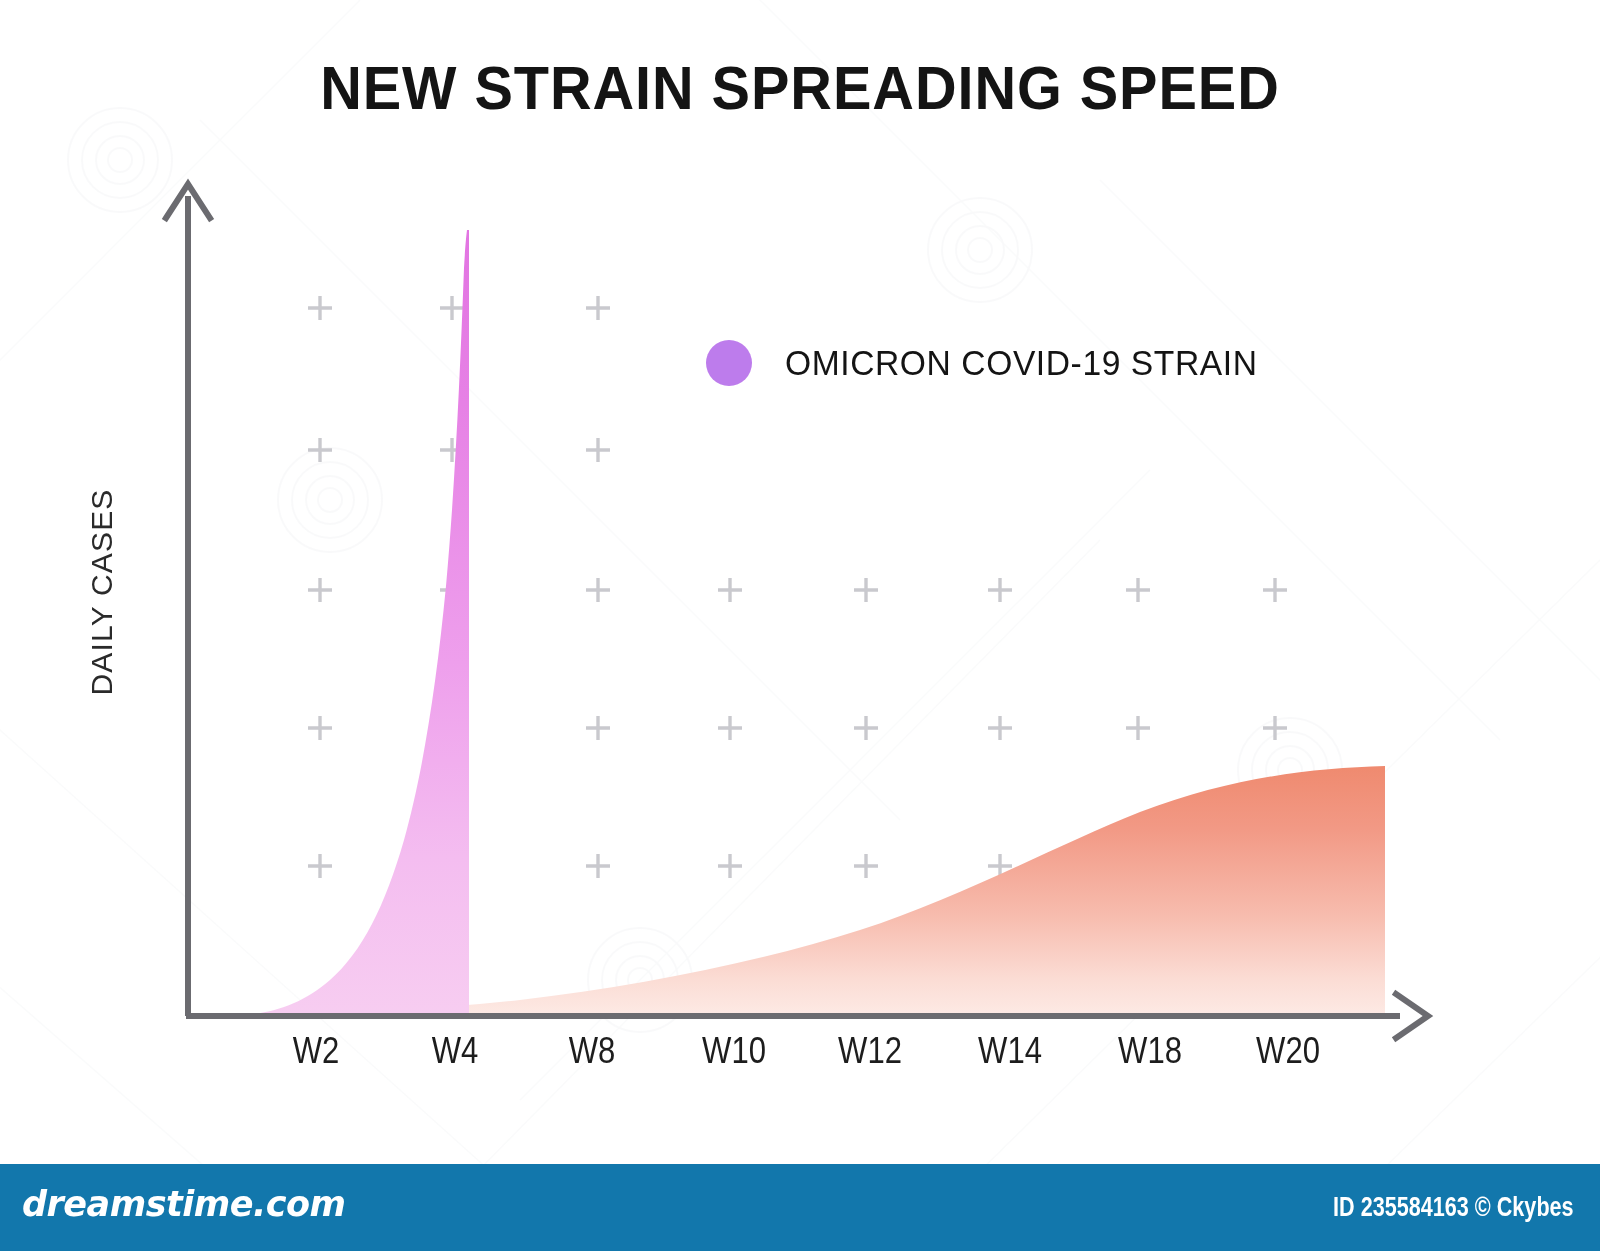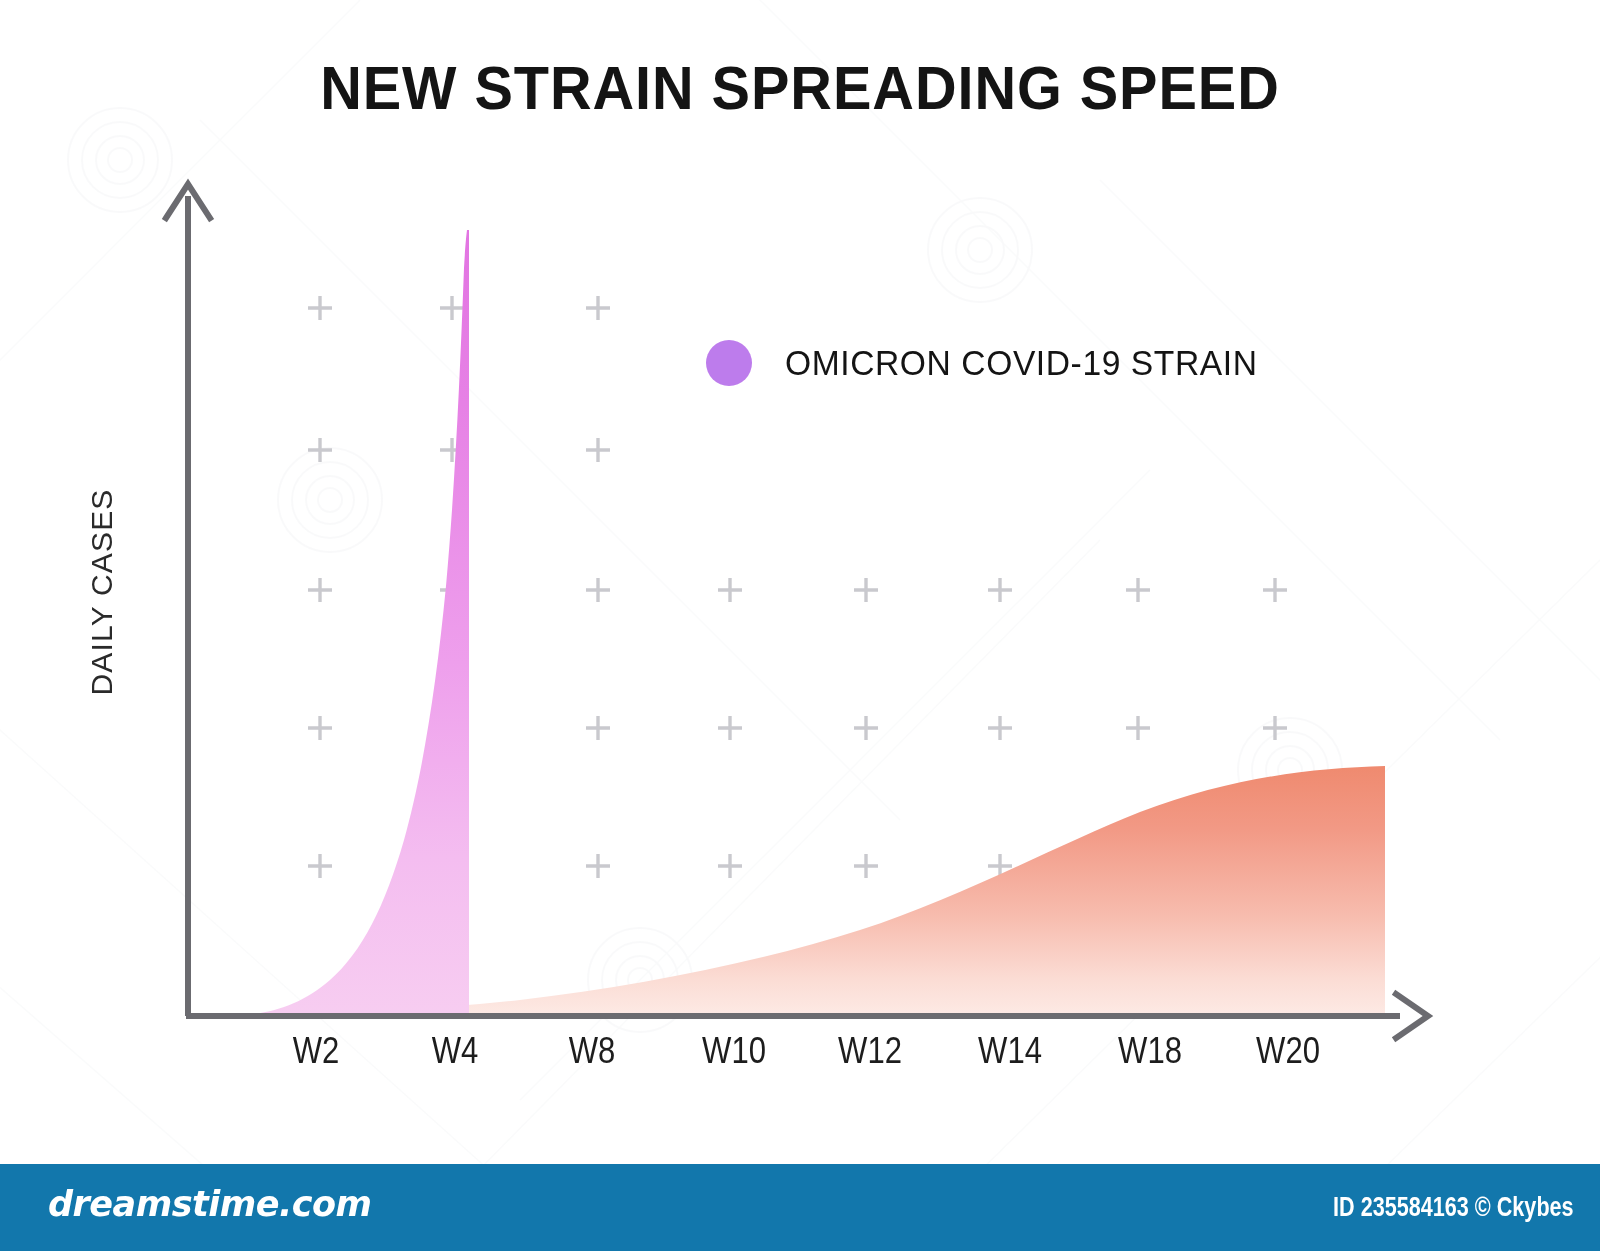--- a/index.html
+++ b/index.html
@@ -118,21 +118,20 @@
   #dreamstime-logo {
     position: absolute;
     left: 22px;
     top: 20px;
     font-family: "DejaVu Sans", sans-serif;
     font-size: 35px;
     font-weight: 700;
     font-style: italic;
     color: #ffffff;
     letter-spacing: -0.5px;
-    margin-left: 26px;
   }
   #footer-id {
     position: absolute;
     right: 26px;
     top: 28px;
     font-family: "Liberation Sans", sans-serif;
     font-size: 27px;
     font-weight: 700;
     color: #ffffff;
     transform: scaleX(0.8);

